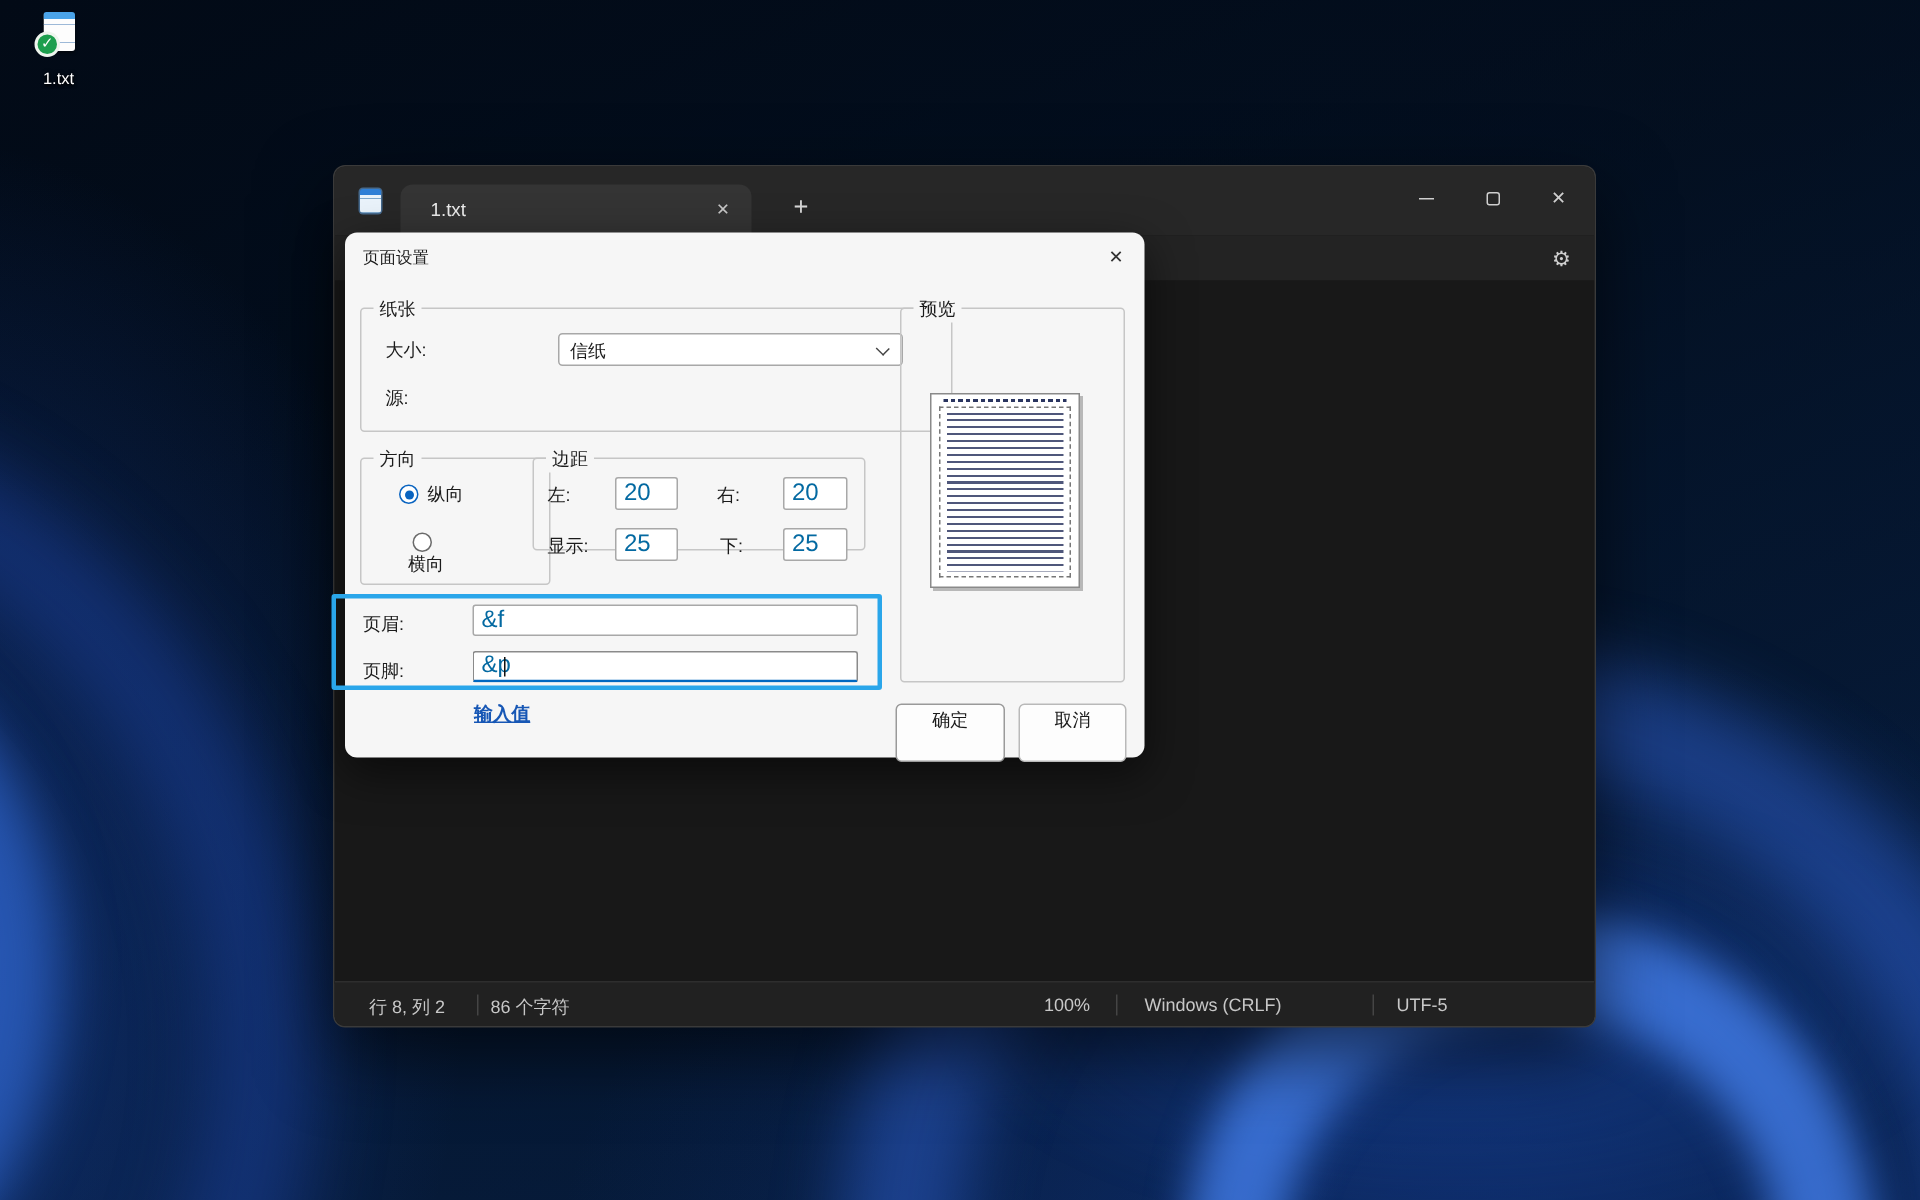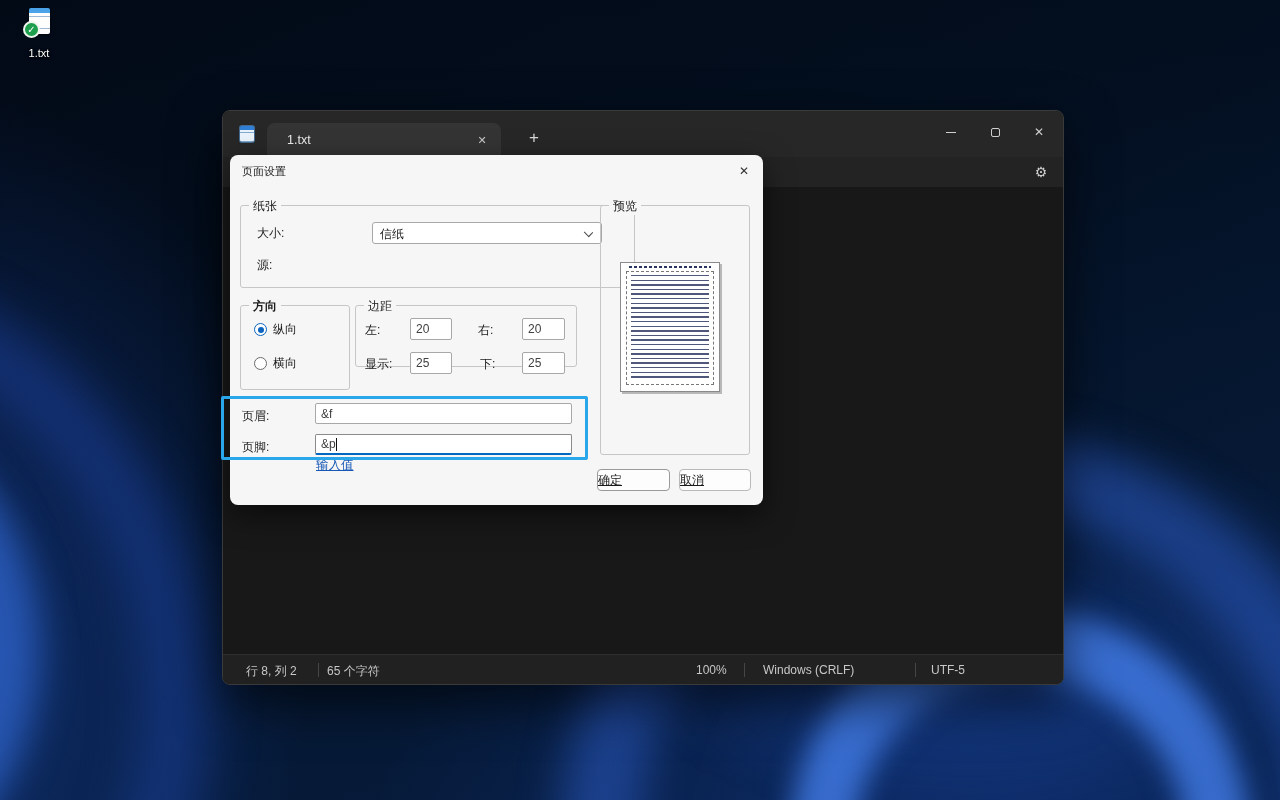--- a/index.html
+++ b/index.html
@@ -66,55 +66,55 @@
 
   
   .dialog { position:absolute; left:230px; top:155px; width:533px; height:350px; background:#f6f6f6;
             border-radius:8px; box-shadow:0 10px 30px rgba(0,0,0,.55); z-index:5; color:#1b1b1b; font-size:12px; }
   .dlg-title { position:absolute; left:12px; top:9px; font-size:11px; }
   .dlg-close { position:absolute; right:8px; top:5px; width:22px; height:22px; text-align:center; line-height:22px;
                color:#333; font-size:12px; border-radius:4px; }
   .groupbox { position:absolute; border:1px solid #c6c6c6; border-radius:3px; }
   .legend { position:absolute; top:-8px; left:8px; background:#f6f6f6; padding:0 4px; font-size:12px; }
   .g-paper { left:10px; top:50px; width:395px; height:83px; }
-  .g-orient { left:10px; top:150px; width:110px; height:85px;font-weight:bold; }
+  .g-orient { left:10px; top:150px; width:127px; height:85px; }
   .g-margin { left:125px; top:150px; width:222px; height:62px; }
   .g-preview { left:370px; top:50px; width:150px; height:250px; }
 
   .fld-label { position:absolute; white-space:nowrap; }
   .dropdown { position:absolute; width:230px; height:22px; background:#fff; border:1px solid #a8a8a8;
               border-radius:3px; }
   .dd-value { position:absolute; left:7px; top:3px; }
   .chevron { position:absolute; right:9px; top:6px; width:7px; height:7px; border-right:1.4px solid #444;
              border-bottom:1.4px solid #444; transform:rotate(45deg) scale(1,0.9); }
 
-  .radio-row { position:absolute; left:24px; display:flex; align-items:center; }
+  .radio-row { position:absolute; left:36px; display:flex; align-items:center; }
   .radio { width:13px; height:13px; border-radius:50%; border:1px solid #6a6a6a; background:#fff; position:relative; }
   .radio.sel { border-color:#0a64c0; }
   .radio.sel::after { content:""; position:absolute; left:2.5px; top:2.5px; width:6px; height:6px; border-radius:50%; background:#0a64c0; }
   .radio-label { margin-left:6px; }
 
   .num-input, .txt-input { position:absolute; height:22px; background:#fff; border:1px solid #a8a8a8;
-       border-radius:2px; font-size:12px; padding:0 5px; font-family:"Liberation Sans","DejaVu Sans",sans-serif; color:#404040; }
+       border-radius:2px; font-size:16px; padding:0 5px; font-family:"Liberation Sans","DejaVu Sans",sans-serif; color:#0369a1; }
   .txt-input { height:21px; }
   .focused { border-color:#8a8a8a; border-bottom:2px solid #0067c0; }
   .caret { position:absolute; width:1px; height:13px; background:#111; }
 
   .hint-link { position:absolute; color:#1757b5; text-decoration:underline; font-size:12.5px; }
 
   .preview-page { position:absolute; left:390px; top:107px; width:100px; height:130px; background:#fff;
                   border:1px solid #8a8a8a; box-shadow:2px 2px 0 rgba(0,0,0,.25); }
   .pp-header { position:absolute; left:8px; top:3px; right:8px; height:2px;
                background:repeating-linear-gradient(90deg, #2a3560 0 3px, transparent 3px 5px); }
   .pp-body { position:absolute; left:5px; top:8px; right:5px; bottom:6px; border:1px dashed #777;
              background:repeating-linear-gradient(180deg, rgba(35,45,90,.8) 0 1.4px, transparent 1.4px 4.6px);
              background-origin:content-box; background-clip:content-box; padding:3px 4px; }
 
-  .dlg-btn { position:absolute; height:22px; background:#fdfdfd; border:1px solid #b9b9b9; border-radius:4px;
-             text-align:left; line-height:21px; font-size:12px;text-decoration:underline; }
+  .dlg-btn { position:absolute; height:39px; background:#fdfdfd; border:1px solid #b9b9b9; border-radius:4px;
+             text-align:center; line-height:21px; font-size:12px; }
   .btn-ok { left:367px; top:314px; width:73px; border-color:#9a9a9a; }
   .btn-cancel { left:449px; top:314px; width:72px; }
 
   
   .highlight-box { position:absolute; left:221px; top:396px; width:367px; height:64px;
                    border:3px solid #2aa6ea; border-radius:2px; z-index:6; pointer-events:none; }
 </style>
 </head>
 <body>
 
@@ -156,21 +156,21 @@
           </div>
       </div>
     </div>
     <div class="command-bar">
       <div class="gear">⚙</div>
     </div>
     <div class="editor"></div>
     <div class="status-bar">
       <span class="sb-item" style="left:23px">行 8, 列 2</span>
       <span class="sb-div" style="left:95px"></span>
-      <span class="sb-item" style="left:104px">65 个字符</span>
+      <span class="sb-item" style="left:104px">86 个字符</span>
       <span class="sb-item" style="left:473px">100%</span>
       <span class="sb-div" style="left:521px"></span>
       <span class="sb-item" style="left:540px">Windows (CRLF)</span>
       <span class="sb-div" style="left:692px"></span>
       <span class="sb-item" style="left:708px">UTF-5</span>
     </div>
   </div>
 
   <div class="dialog">
     <div class="dlg-title">页面设置</div>
@@ -186,21 +186,21 @@
     </div>
     <span class="fld-label" style="left:27px; top:102px;">源:</span>
 
     <div class="groupbox g-orient">
       <span class="legend">方向</span>
     </div>
     <div class="radio-row" style="top:166px;">
       <span class="radio sel"></span>
       <span class="radio-label">纵向</span>
     </div>
-    <div class="radio-row" style="top:200px;">
+    <div class="radio-row" style="top:200px;flex-direction:column;">
       <span class="radio"></span>
       <span class="radio-label">横向</span>
     </div>
 
     <div class="groupbox g-margin">
       <span class="legend">边距</span>
     </div>
     <span class="fld-label" style="left:135px; top:167px;">左:</span>
     <input class="num-input" style="left: 180px; top: 163px; width: 42px;" readonly="" value="20">
     <span class="fld-label" style="left:248px; top:167px;">右:</span>
@@ -209,21 +209,21 @@
     <input class="num-input" style="left: 180px; top: 197px; width: 42px;" readonly="" value="25">
     <span class="fld-label" style="left:250px; top:201px;">下:</span>
     <input class="num-input" style="left: 292px; top: 197px; width: 43px;" readonly="" value="25">
 
     <span class="fld-label" style="left:12px; top:253px;">页眉:</span>
     <input class="txt-input" style="left: 85px; top: 248px; width: 257px;" readonly="" value="&amp;f">
     <span class="fld-label" style="left:12px; top:284px;">页脚:</span>
     <input class="txt-input focused" style="left: 85px; top: 279px; width: 257px;" readonly="" value="&amp;p">
     <span class="caret" style="left:106px; top:283px;"></span>
 
-    <span class="hint-link" style="left:86px; top:302px;">输入值</span>
+    <span class="hint-link" style="left:86px; top:313px;font-weight:bold;">输入值</span>
 
     <div class="groupbox g-preview">
       <span class="legend">预览</span>
     </div>
     <div class="preview-page">
       <div class="pp-header"></div>
       <div class="pp-body"></div>
     </div>
 
     <div class="dlg-btn btn-ok">确定</div>

